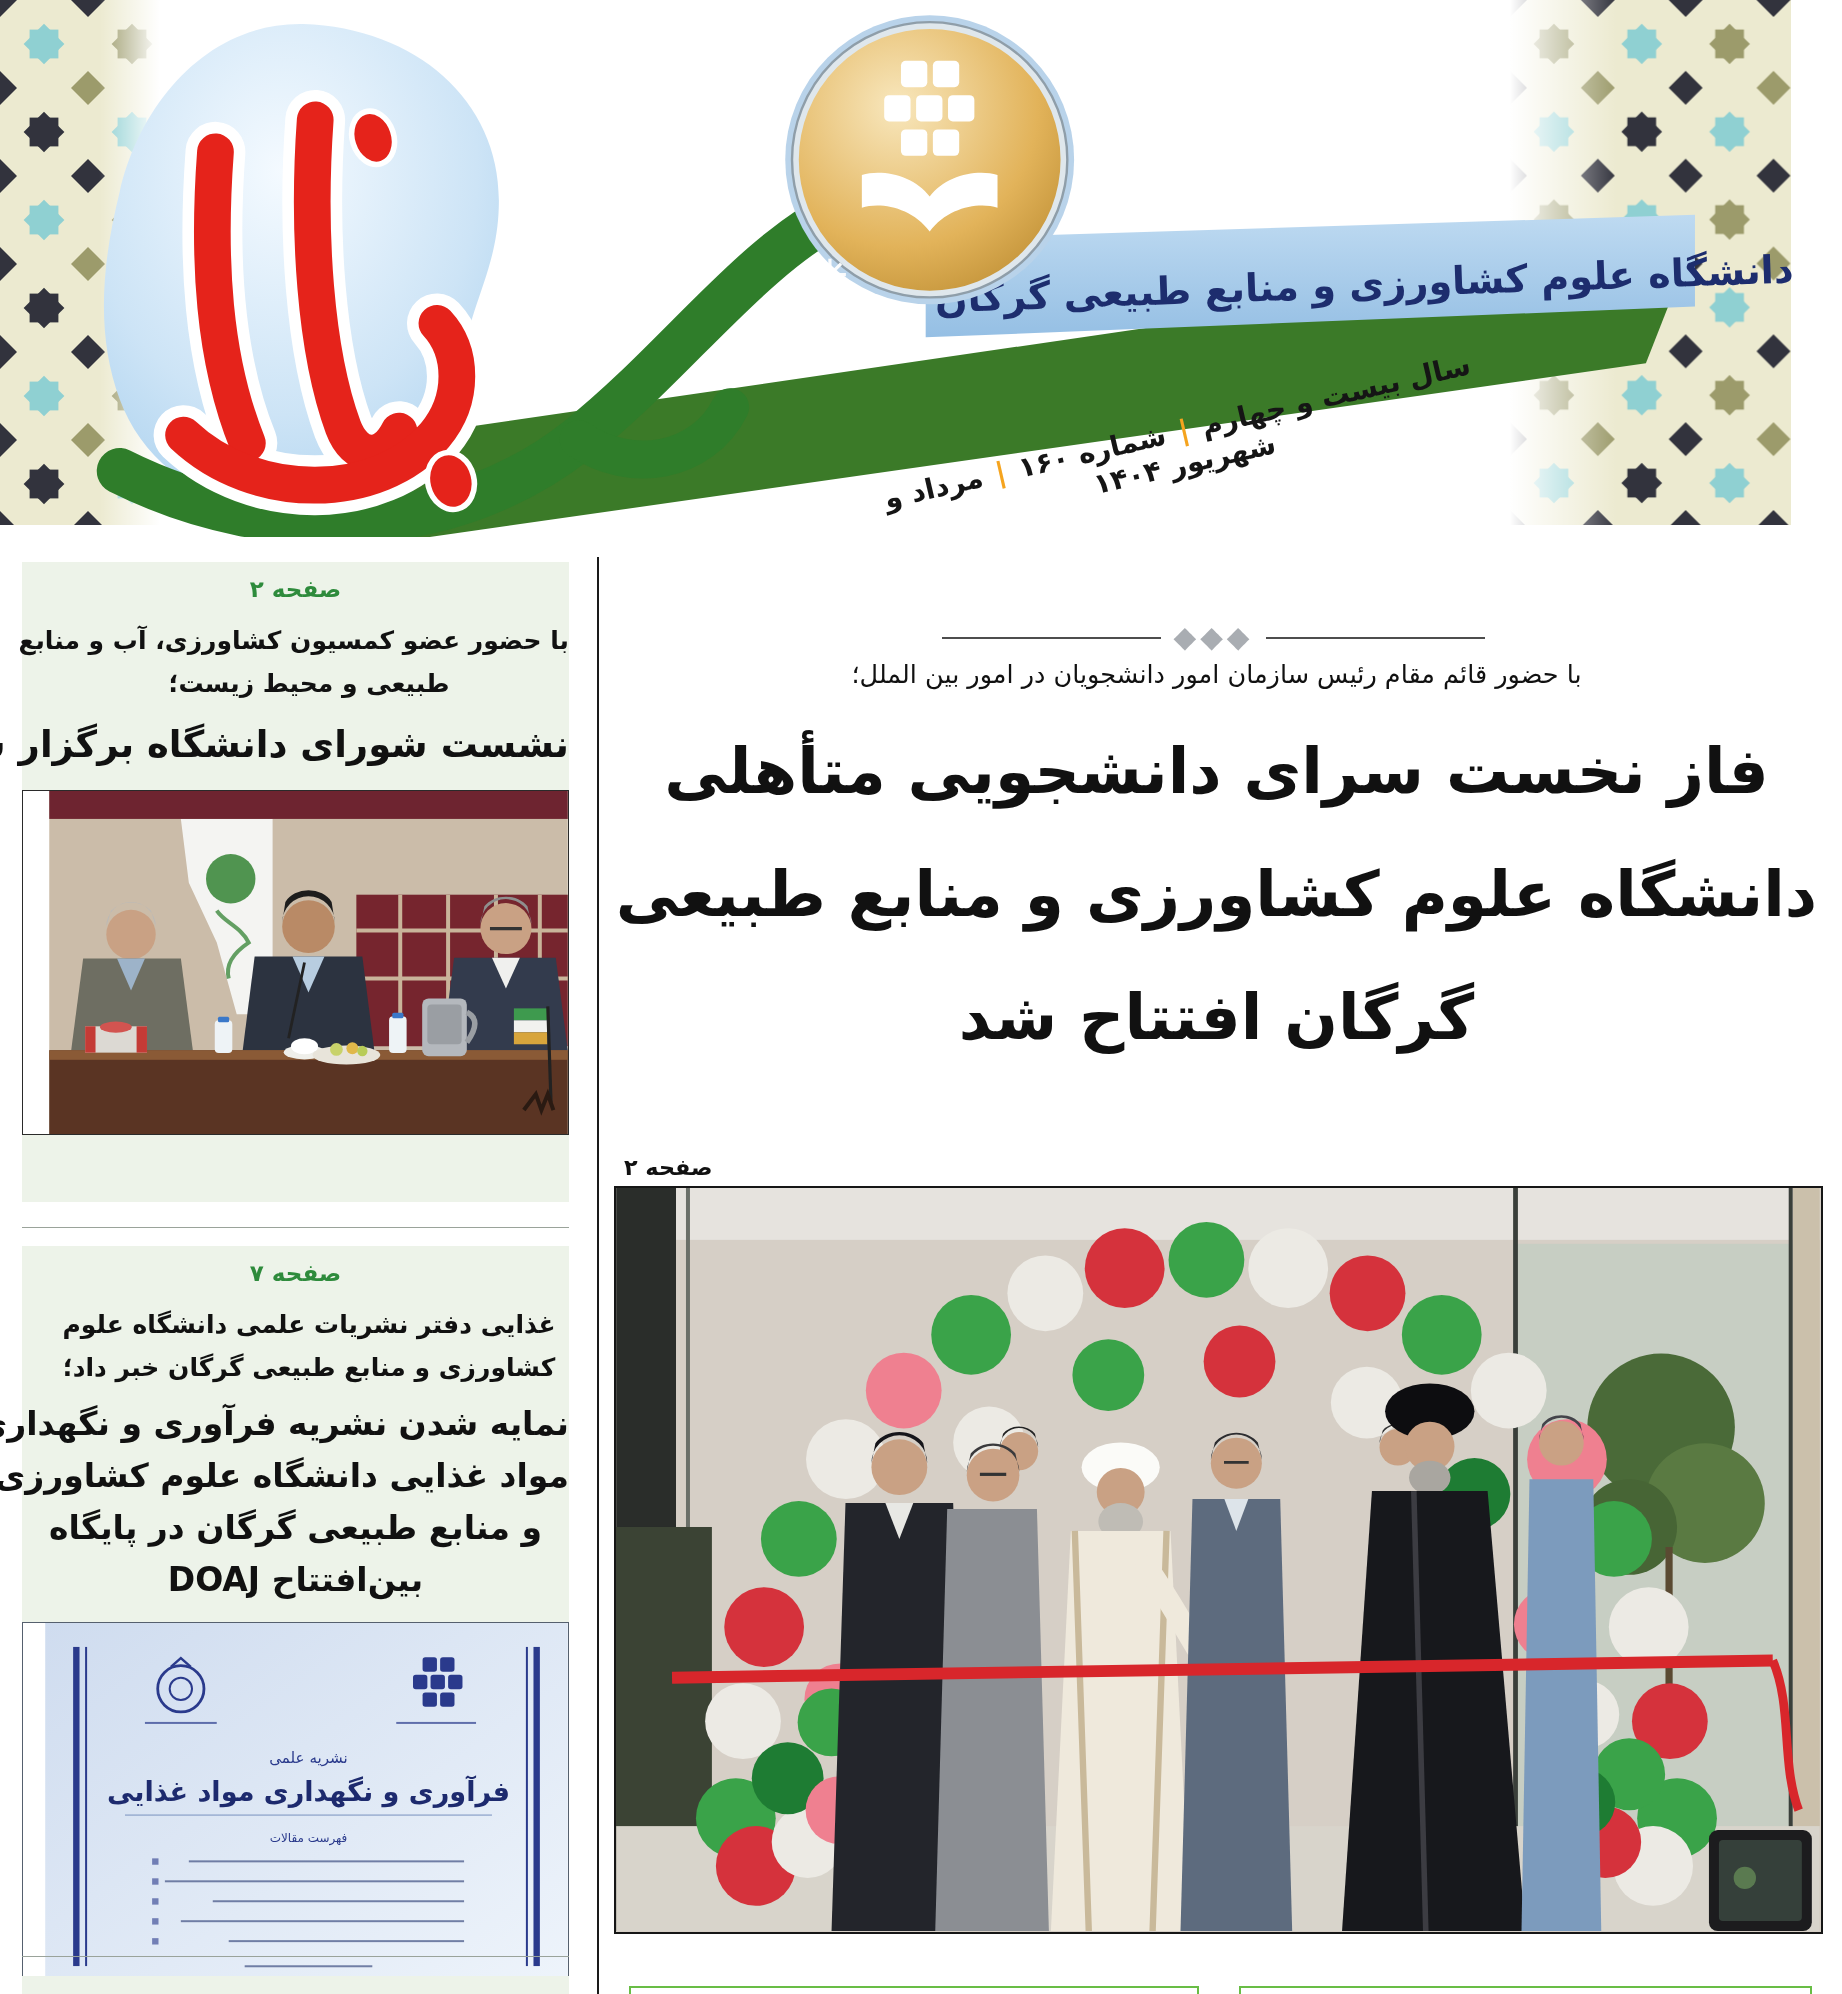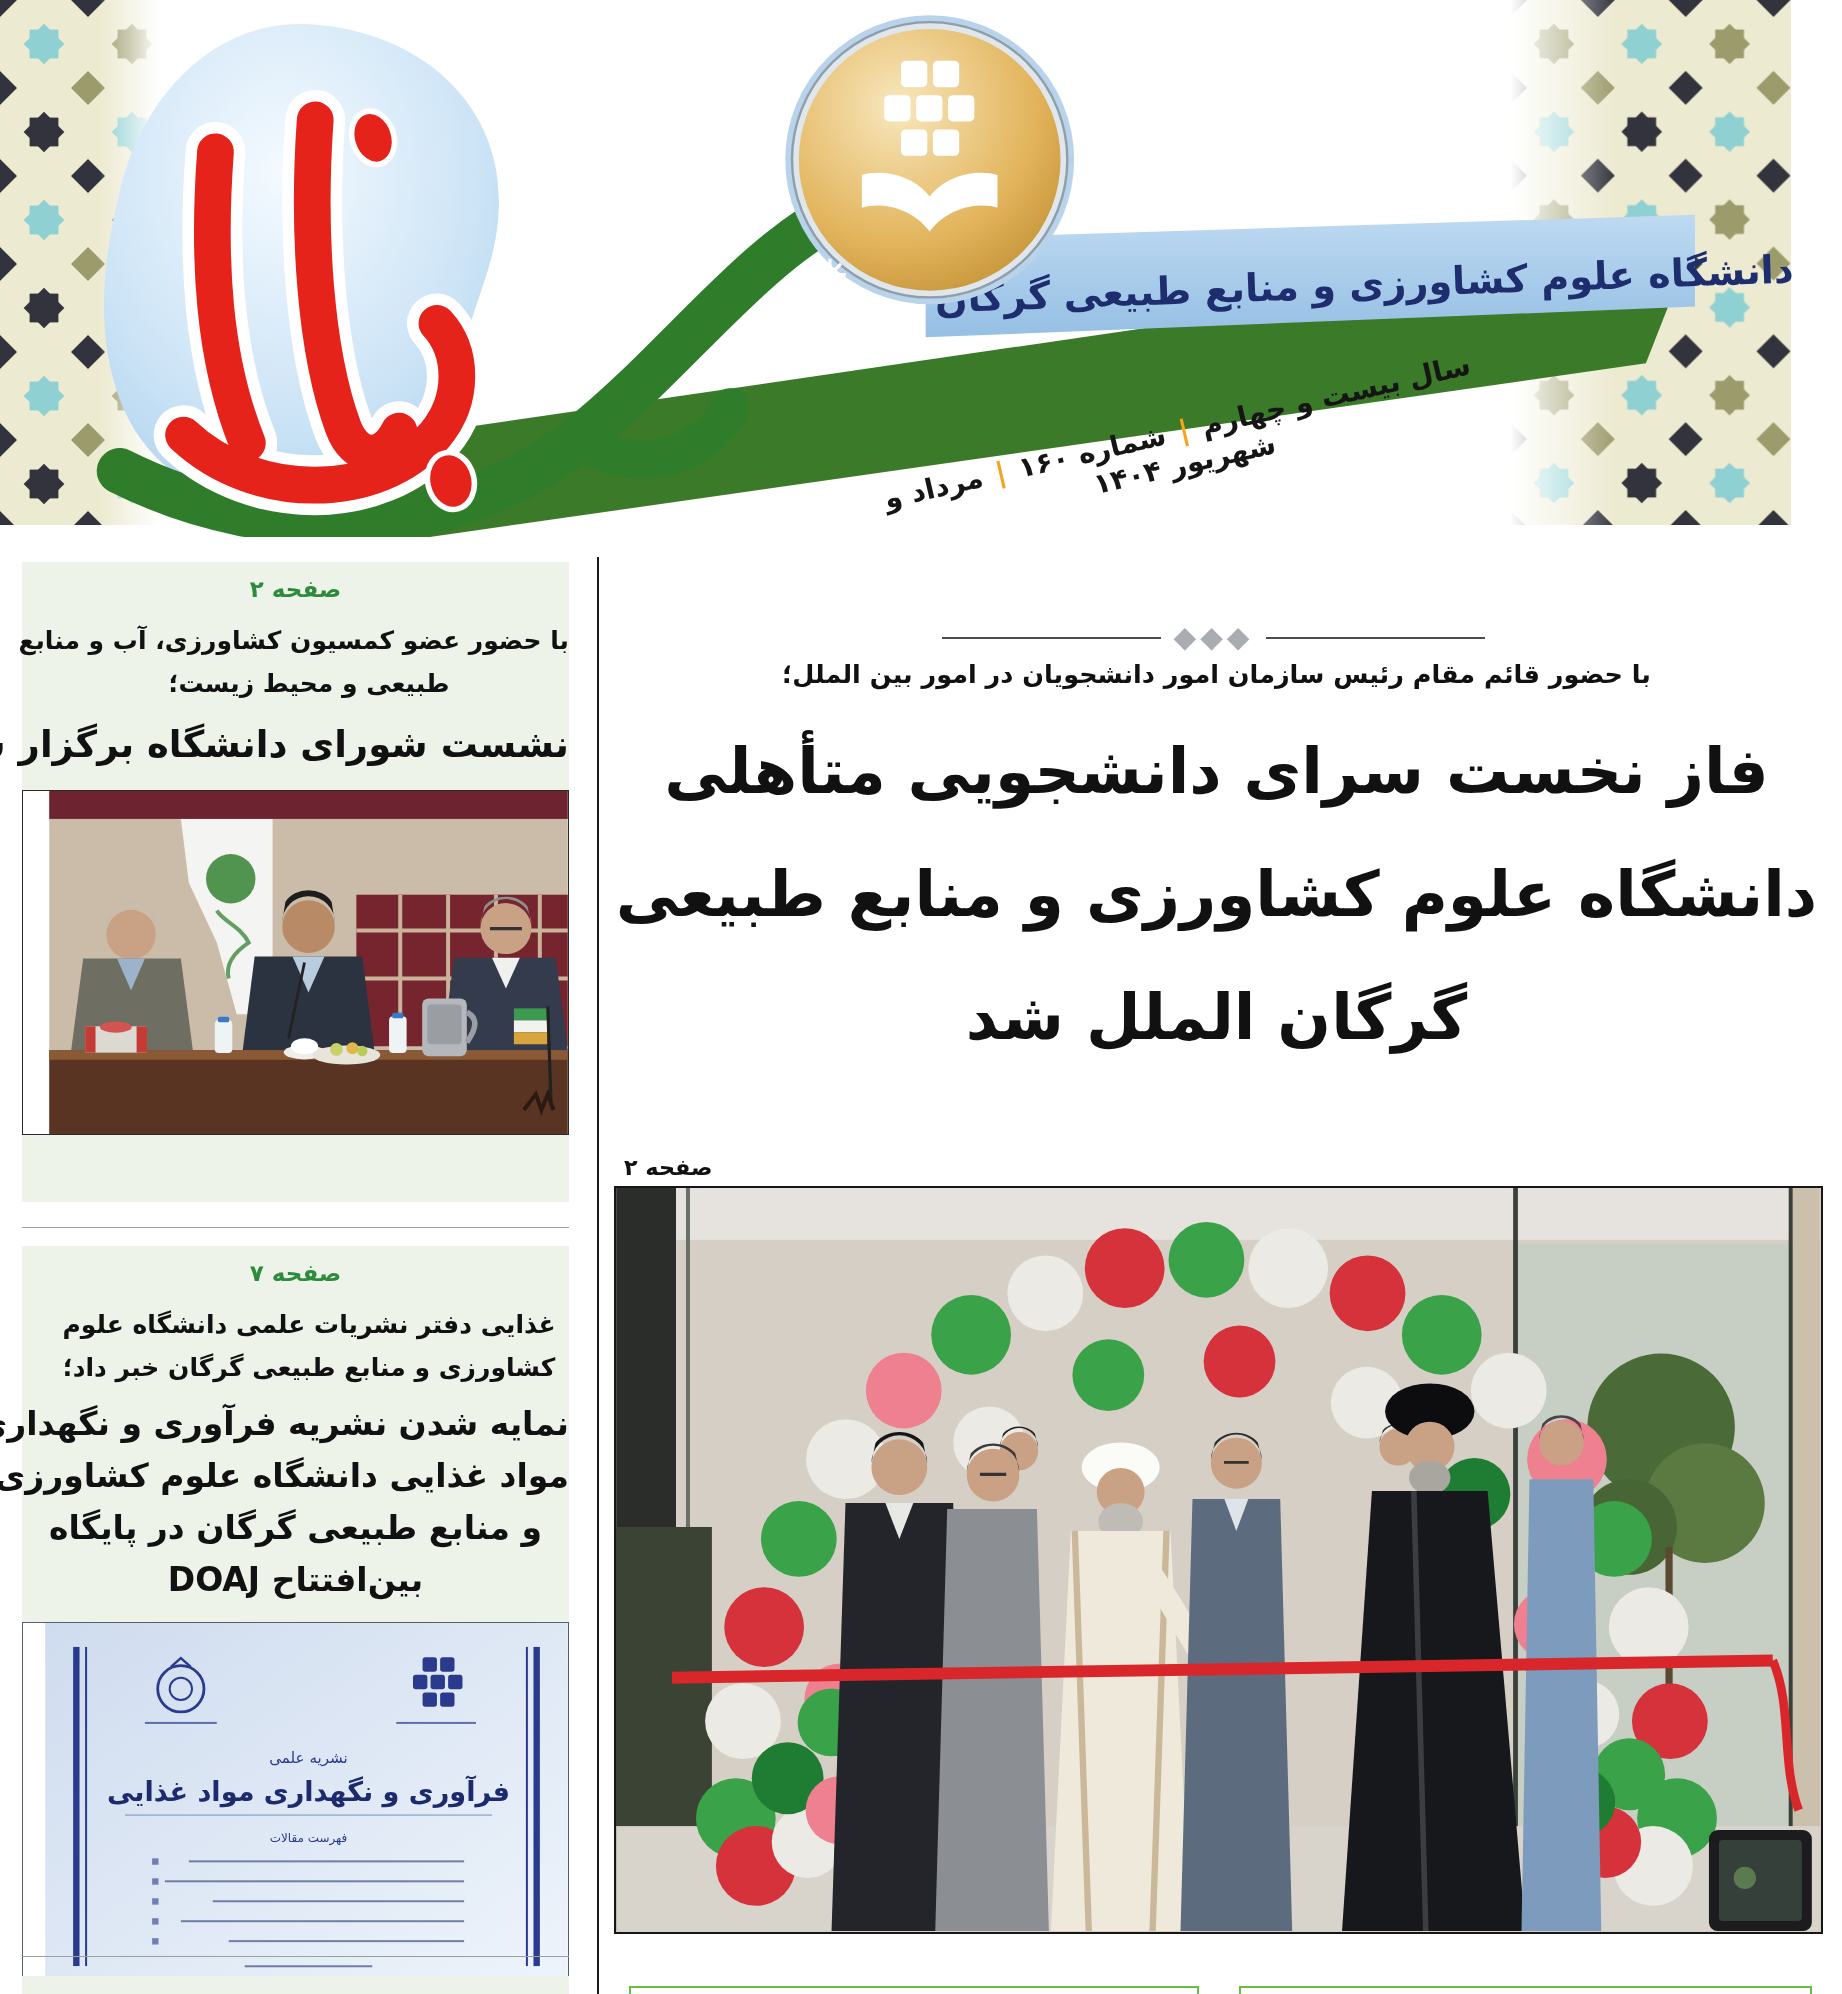--- a/index.html
+++ b/index.html
@@ -29,21 +29,21 @@
   .sb1 .sb-headline{font-size:37px;margin-top:10.4px;}
   .sb figure{margin:16px auto 0;padding:0;border:1.6px solid #2a2a2a;background:#fff;line-height:0;}
   .sb2 figure{border:1.2px solid #55606e;}
 
   
   .main-sep{position:absolute;left:942px;top:626px;width:543px;display:flex;
       align-items:center;gap:12px;}
   .main-sep .line{flex:1;height:2px;background:#4d4d4d;}
   .main-sep .diamonds{color:#a9adb2;font-size:29.5px;letter-spacing:4px;line-height:0.8;}
   .main-kicker{position:absolute;left:614px;top:659px;width:1205px;text-align:center;
-      font-size:25.5px;font-weight:bold;direction:rtl;}
+      font-size:25.5px;font-weight:normal;direction:rtl;}
   .main-headline{position:absolute;left:614px;top:711px;width:1205px;text-align:center;
       font-weight:bold;font-size:63px;line-height:1.95;direction:rtl;}
   .main-headline div{white-space:nowrap;}
   .main-page-label{position:absolute;left:624px;top:1154px;font-size:22.3px;font-weight:bold;
       direction:rtl;}
   .main-photo{position:absolute;left:614px;top:1186px;width:1209px;height:748px;
       border:2.4px solid #161616;box-sizing:border-box;line-height:0;background:#d6cfc6;}
 
   
   .teaser{position:absolute;top:1986px;height:633px;border:2px solid #68bd45;
@@ -377,21 +377,21 @@
     <div class="line"></div>
     <div class="diamonds">◆◆◆</div>
     <div class="line"></div>
   </div>
 
   <div class="main-kicker">با حضور قائم مقام رئیس سازمان امور دانشجویان در امور بین الملل؛</div>
 
   <div class="main-headline">
     <div>فاز نخست سرای دانشجویی متأهلی</div>
     <div>دانشگاه علوم کشاورزی و منابع طبیعی</div>
-    <div>گرگان الملل شد</div>
+    <div>گرگان افتتاح شد</div>
   </div>
 
   <div class="main-page-label">صفحه ۲</div>
 
   <div class="main-photo">
     <svg width="1204" height="743" viewBox="0 0 3018 1863">
       <rect width="3018" height="1863" fill="#d6cfc6"></rect>
       <rect width="3018" height="130" fill="#e6e3de"></rect>
       <g>
         <rect x="2250" y="140" width="700" height="1500" fill="#c2cdc2" opacity="0.75"></rect>

